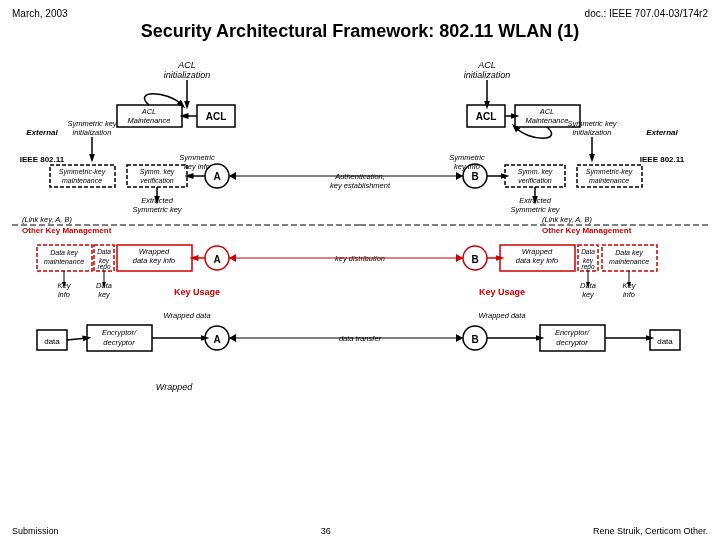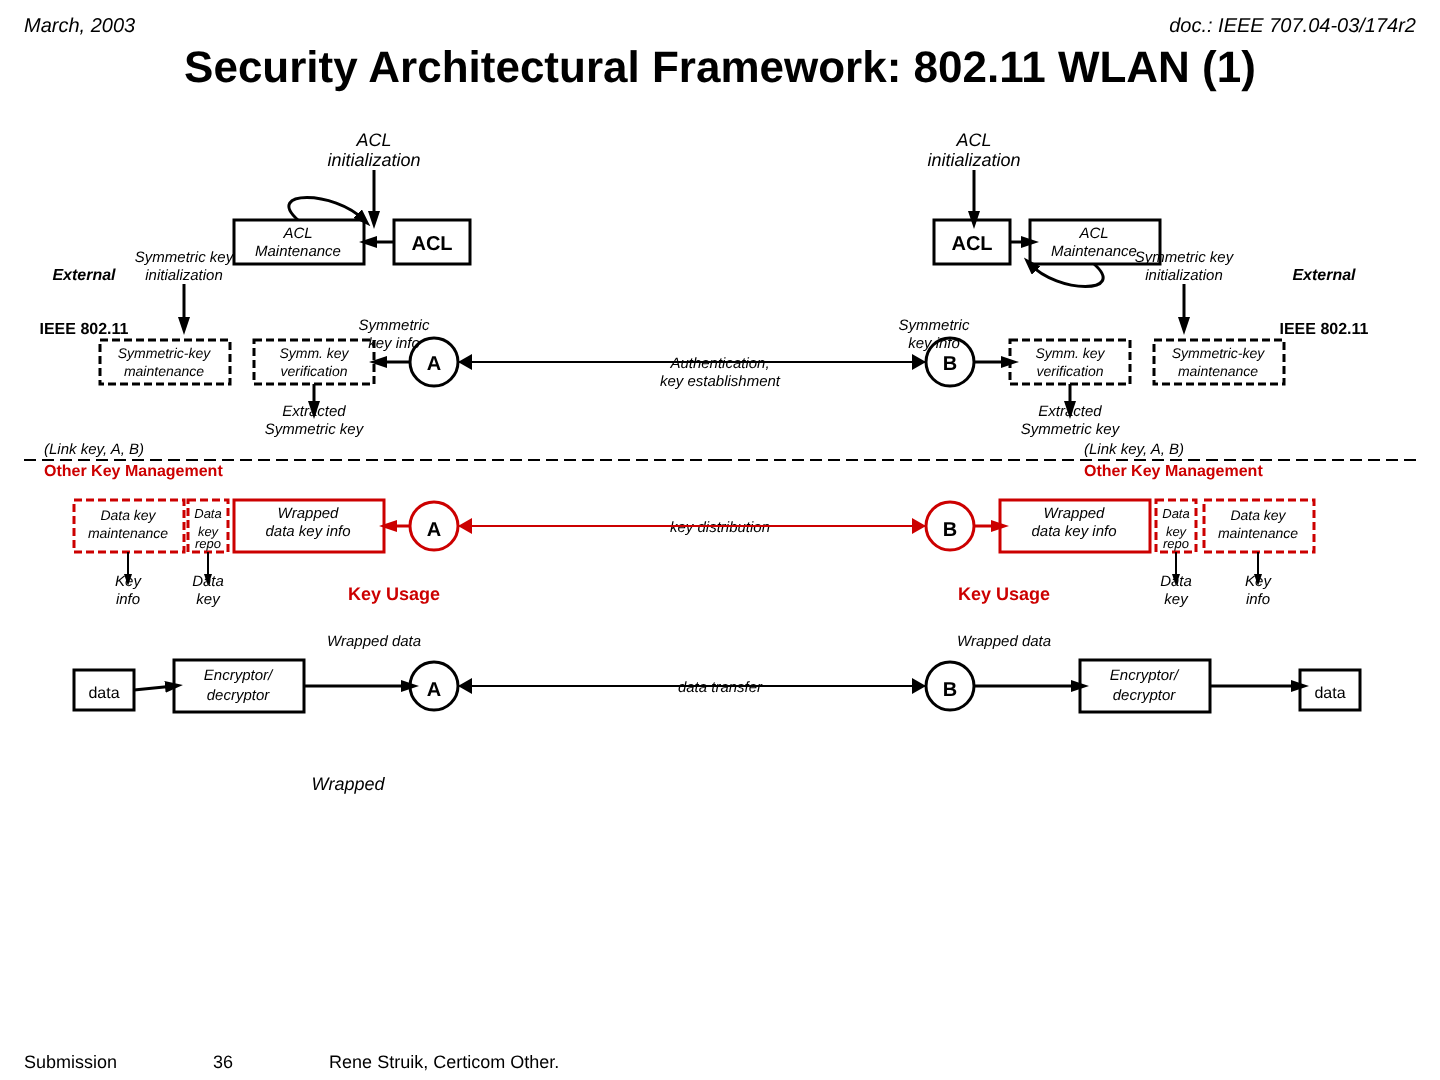--- a/index.html
+++ b/index.html
@@ -17,26 +17,25 @@
       width: 720px;
       height: 540px;
       position: relative;
       padding: 8px 12px;
     }
 
     .header-row {
       display: flex;
       justify-content: space-between;
       font-size: 10px;
-      font-style: italic;
       margin-bottom: 2px;
     }
 
     .main-title {
-      font-size: 22px;
+      font-size: 18px;
       font-weight: bold;
       text-align: center;
       margin-bottom: 8px;
       font-style: normal;
       font-family: Arial, sans-serif;
     }
 
     .diagram-area {
       position: relative;
       width: 100%;
@@ -46,21 +45,21 @@
     
     .diagram-svg {
       position: absolute;
       top: 0; left: 0;
       width: 100%;
       height: 460px;
     }
 
     .footer-row {
       display: flex;
-      justify-content: flex-start;
+      justify-content: space-between;
       font-size: 9px;
       position: absolute;
       bottom: 4px;
       left: 12px;
       right: 12px;
       gap: 48px;
     }
   </style>
 </head>
 <body>

